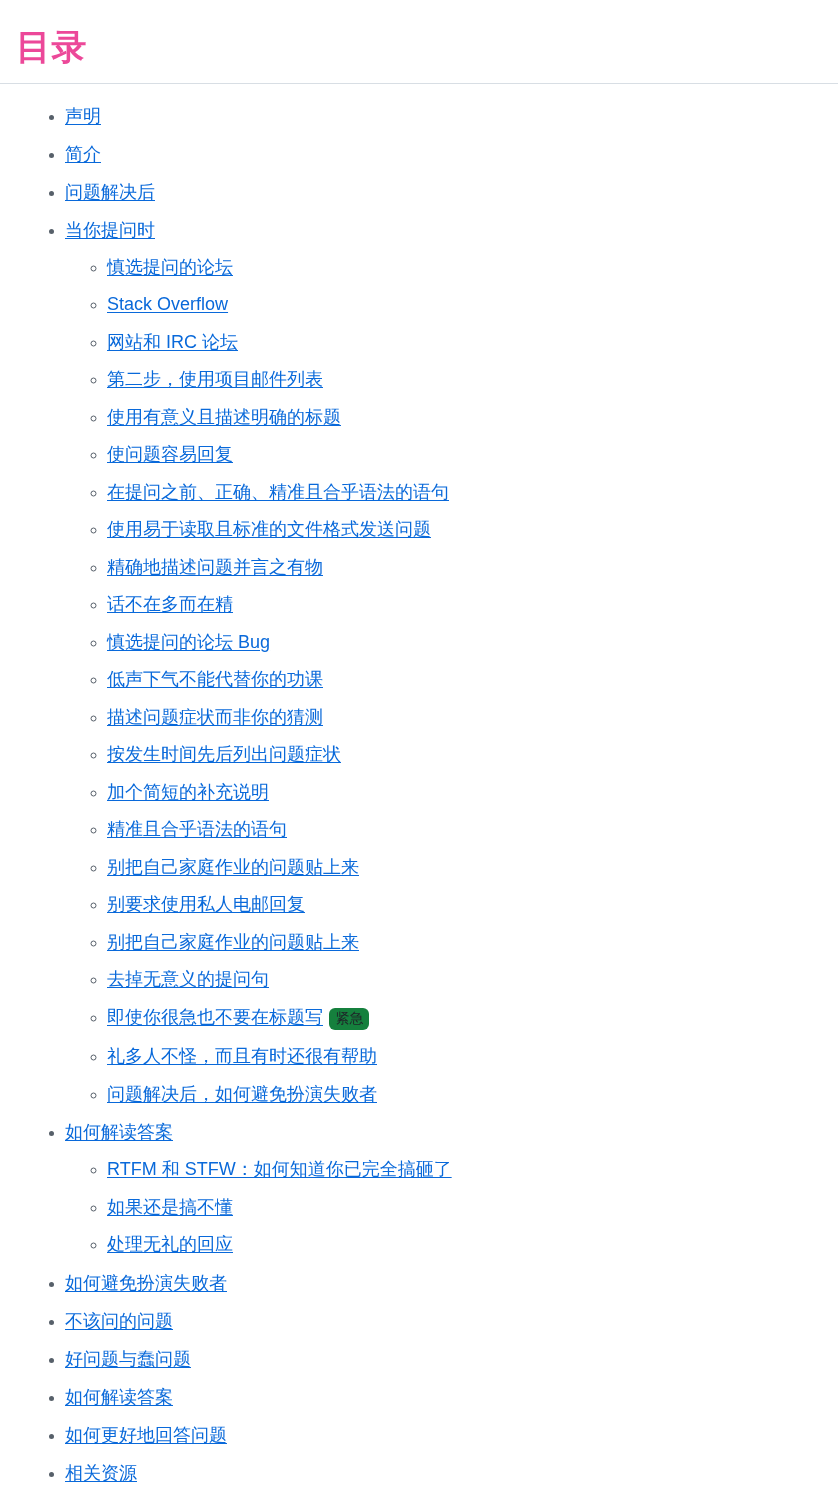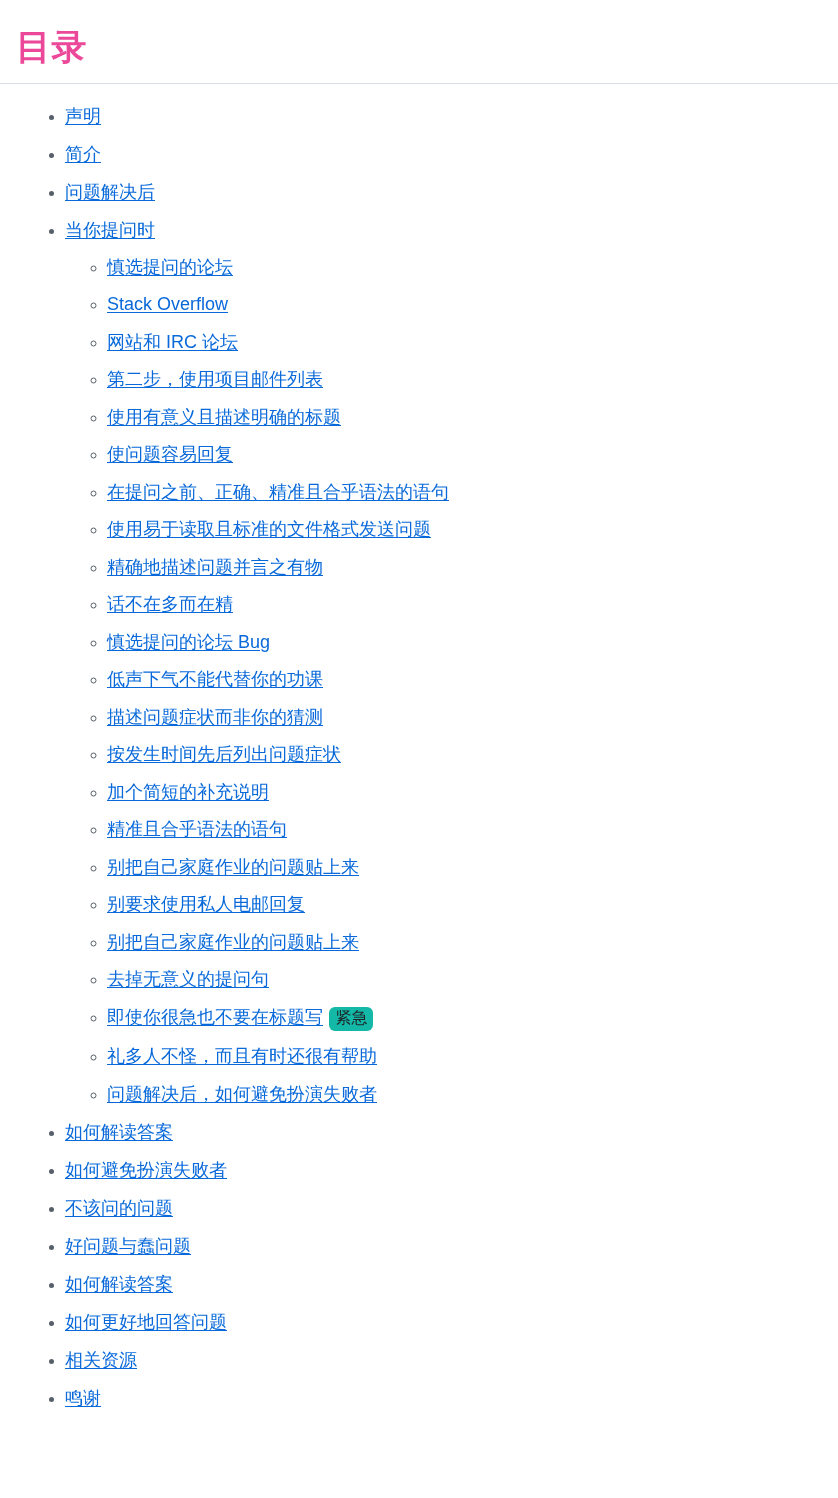--- a/index.html
+++ b/index.html
@@ -58,22 +58,22 @@
     cursor: pointer;
   }
   ul.toc-list > li > a.toc-link {
     font-size: 18px;
   }
   ul.toc-sublist > li > a.toc-link {
     font-size: 18px;
   }
   .code-badge {
     font-family: "Liberation Mono", monospace;
-    font-size: 16px;
-    background: #14b8a6;
+    font-size: 14px;
+    background: #15803d;
     border-radius: 6px;
     padding: 3px 6px;
     color: #1f2328;
     white-space: nowrap;
     margin-left: 2px;
   }
 </style>
 </head>
 <body>
 
@@ -101,21 +101,25 @@
           <li><a class="toc-link" href="#">加个简短的补充说明</a></li>
           <li><a class="toc-link" href="#">精准且合乎语法的语句</a></li>
           <li><a class="toc-link" href="#">别把自己家庭作业的问题贴上来</a></li>
           <li><a class="toc-link" href="#">别要求使用私人电邮回复</a></li>
           <li><a class="toc-link" href="#">别把自己家庭作业的问题贴上来</a></li>
           <li><a class="toc-link" href="#">去掉无意义的提问句</a></li>
           <li><a class="toc-link" href="#">即使你很急也不要在标题写</a> <code class="code-badge">紧急</code></li>
           <li><a class="toc-link" href="#">礼多人不怪，而且有时还很有帮助</a></li>
           <li><a class="toc-link" href="#">问题解决后，如何避免扮演失败者</a></li>
         </ul></li>
-      <li><a class="toc-link" href="#">如何解读答案</a></li>
+      <li><a class="toc-link" href="#">如何解读答案</a><ul class="toc-sublist">
+          <li><a class="toc-link" href="#">RTFM 和 STFW：如何知道你已完全搞砸了</a></li>
+          <li><a class="toc-link" href="#">如果还是搞不懂</a></li>
+          <li><a class="toc-link" href="#">处理无礼的回应</a></li>
+        </ul></li>
       <li><a class="toc-link" href="#">如何避免扮演失败者</a></li>
       <li><a class="toc-link" href="#">不该问的问题</a></li>
       <li><a class="toc-link" href="#">好问题与蠢问题</a></li>
       <li><a class="toc-link" href="#">如何解读答案</a></li>
       <li><a class="toc-link" href="#">如何更好地回答问题</a></li>
       <li><a class="toc-link" href="#">相关资源</a></li>
       <li><a class="toc-link" href="#">鸣谢</a></li>
     </ul>
 </div>
 

